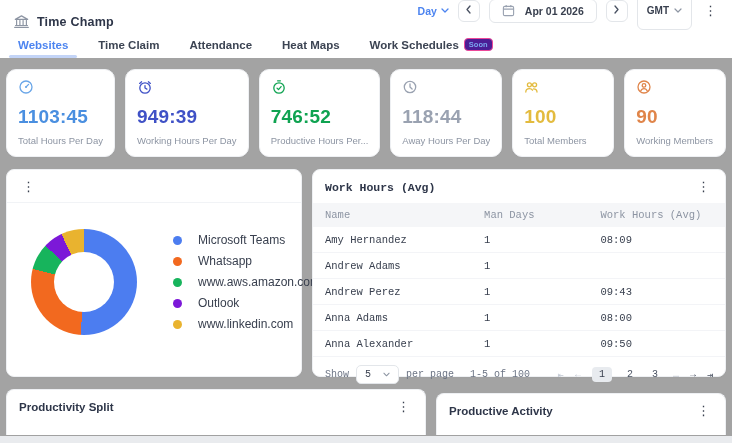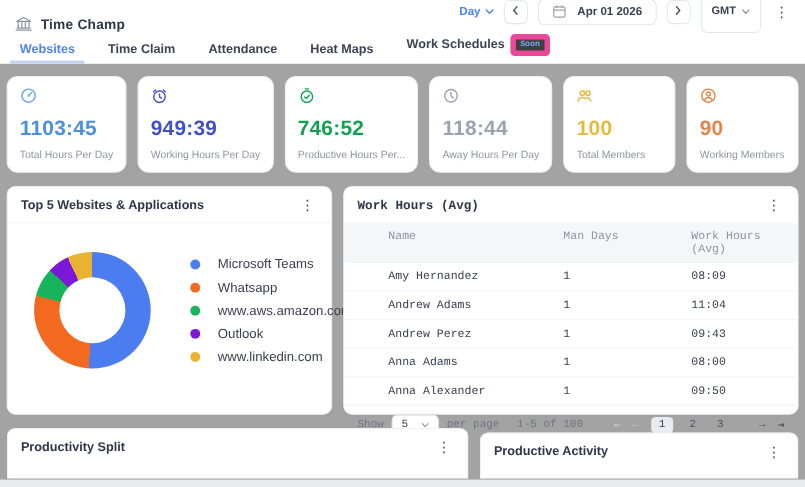--- a/index.html
+++ b/index.html
@@ -17,21 +17,21 @@
   .tzbox { height:39px; border:1px solid #e3e6ea; border-radius:6px; background:#fff; display:flex; align-items:center; gap:5px; padding:0 9px; font-size:10px; font-weight:600; color:#39404f; cursor:pointer; font-family:inherit; }
   .kebab { border:none; background:none; font-size:13px; color:#39404f; cursor:pointer; padding:0 3px; font-family:inherit; }
   .chev { color:#8d95a3; display:inline-flex; }
   .period-btn .chev { color:#4c84f0; }
 
   
   .tabs { display:flex; align-items:flex-end; gap:30px; padding:6px 0 0 18px; height:28px; background:#fff; }
   .tab { font-size:11.5px; color:#3c4453; font-weight:600; padding:3px 0 7px; cursor:pointer; position:relative; display:flex; align-items:center; gap:5px; }
   .tab.active { color:#4c84f0; }
   .tab.active::after { content:""; position:absolute; left:-9px; right:-9px; bottom:0; height:3px; background:#c3d4f7; border-radius:2px; }
-  .badge { font-size:7.5px; font-weight:600; color:#7aa7f0; background:#404040; border:5px solid #ec4899; border-radius:4px; padding:1px 4px;font-family:Liberation Mono, monospace; }
+  .badge { font-size:7.5px; font-weight:600; color:#7aa7f0; background:#4c1d95; border:1px solid #ec4899; border-radius:4px; padding:1px 4px; }
 
   
   .content { background:#a3a3a3; height:385px; padding:11px 6px 0; }
 
   .stats { display:flex; gap:10px; }
   .stat-card { flex:1; background:#fff; border:1px solid #eef0f3; border-radius:10px; padding:9px 11px; height:88px; box-shadow:0 1px 2px rgba(30,40,60,.02); }
   .stat-icon { display:inline-flex; }
   .stat-value { font-size:19px; font-weight:700; margin-top:7px; letter-spacing:.2px; white-space:nowrap; }
   .stat-label { font-size:9.5px; color:#8d95a3; margin-top:7px; white-space:nowrap; overflow:hidden; text-overflow:ellipsis; }
 
@@ -45,21 +45,21 @@
   .donut-wrap { display:flex; align-items:center; gap:20px; padding:26px 10px 0 24px; }
   .donut { width:106px; height:106px; border-radius:50%; position:relative; flex:none; }
   .donut::after { content:""; position:absolute; inset:23px; background:#fff; border-radius:50%; }
   .legend { list-style:none; display:flex; flex-direction:column; gap:7px; }
   .legend li { display:flex; align-items:center; gap:16px; font-size:12px; color:#39404f;margin-left:16px; }
   .legend .dot { width:9px; height:9px; border-radius:50%; flex:none; }
 
   .table-panel { flex:1; height:208px; display:flex; flex-direction:column;font-family:Liberation Mono, monospace; }
   .tbl-head { display:flex; background:#f5f6f8; padding:6px 12px; font-size:10.5px; color:#8d95a3; }
   .tbl-row { display:flex; padding:7px 12px 6px; font-size:10.5px; color:#39404f; border-bottom:1px solid #f3f4f7; }
-  .c1 { width:41%;margin-left:28px; } .c2 { width:30%; } .c3 { flex:1; }
+  .c1 { width:41%; } .c2 { width:30%; } .c3 { flex:1; }
   .pager { display:flex; align-items:center; gap:7px; padding:8px 12px; font-size:10px; color:#6d7585; margin-top:auto; }
   .pagesize { border:1px solid #e3e6ea; border-radius:5px; background:#fff; display:flex; align-items:center; gap:12px; padding:3px 8px; font-size:10px; color:#39404f; cursor:pointer; font-family:inherit; }
   .range { margin-left:9px; }
   .pg-nav { margin-left:auto; display:flex; align-items:center; gap:11px; font-size:10px; color:#4a5262; }
   .pg-arrow { cursor:pointer; }
   .pg-arrow.disabled { color:#c2c8d2; }
   .pg-num { cursor:pointer; padding:2px 4px; }
   .pg-num.active { background:#e8ebef; border-radius:4px; padding:2px 7px; color:#39404f; }
   .pg-ellipsis { color:#aab1bd; }
 
@@ -210,21 +210,20 @@
       </span>
       <div class="stat-value" style="color: rgb(224, 133, 74);">90</div>
       <div class="stat-label">Working Members</div>
     </div>
   </section>
 
   <section class="mid-row">
 
     <div class="panel websites-panel">
       <div class="panel-head">
-        <span class="panel-title">Top 5 Websites &amp; Applications</span>
         <button class="kebab">⋮</button>
       </div>
       <div class="donut-wrap">
         <div class="donut" style="background: conic-gradient(rgb(76, 125, 240) 0deg, rgb(76, 125, 240) 183.6deg, rgb(242, 105, 31) 183.6deg, rgb(242, 105, 31) 284.4deg, rgb(23, 180, 92) 284.4deg, rgb(23, 180, 92) 313.2deg, rgb(124, 24, 216) 313.2deg, rgb(124, 24, 216) 334.8deg, rgb(233, 179, 47) 334.8deg, rgb(233, 179, 47) 360deg);"></div>
         <ul class="legend">
           <li>
               <span class="dot" style="background: rgb(76, 125, 240);"></span>
               <span>Microsoft Teams</span>
             </li>
           <li>
@@ -258,21 +257,20 @@
         <span class="c3">Work Hours (Avg)</span>
       </div>
       <div class="tbl-row">
         <span class="c1">Amy Hernandez</span>
         <span class="c2">1</span>
         <span class="c3">08:09</span>
       </div>
       <div class="tbl-row">
         <span class="c1">Andrew Adams</span>
         <span class="c2">1</span>
-        <span class="c3">11:04</span>
       </div>
       <div class="tbl-row">
         <span class="c1">Andrew Perez</span>
         <span class="c2">1</span>
         <span class="c3">09:43</span>
       </div>
       <div class="tbl-row">
         <span class="c1">Anna Adams</span>
         <span class="c2">1</span>
         <span class="c3">08:00</span>

